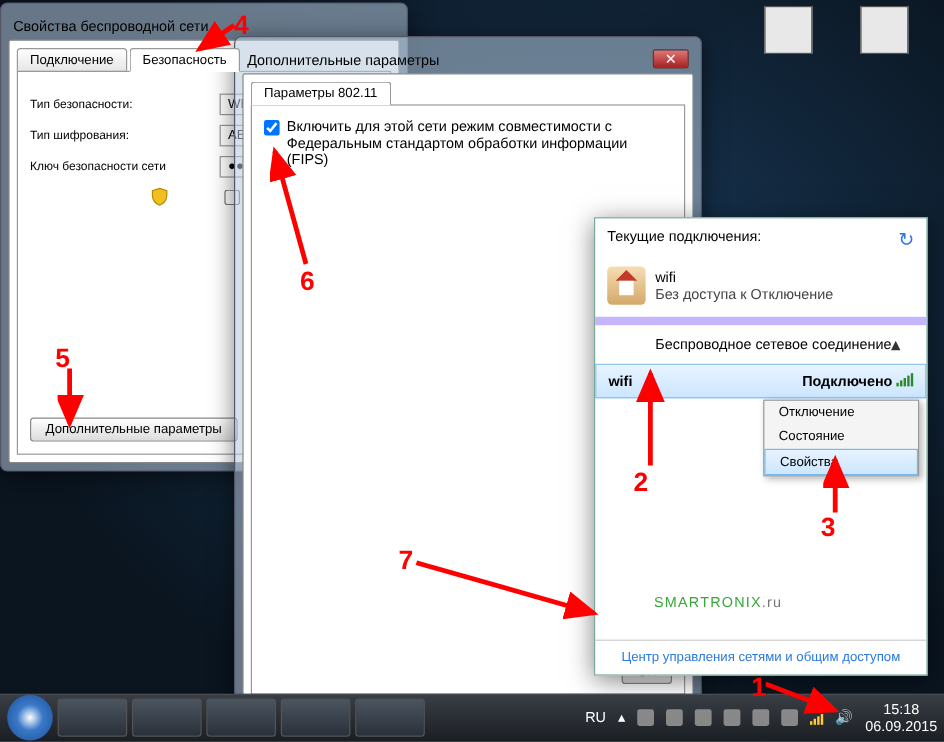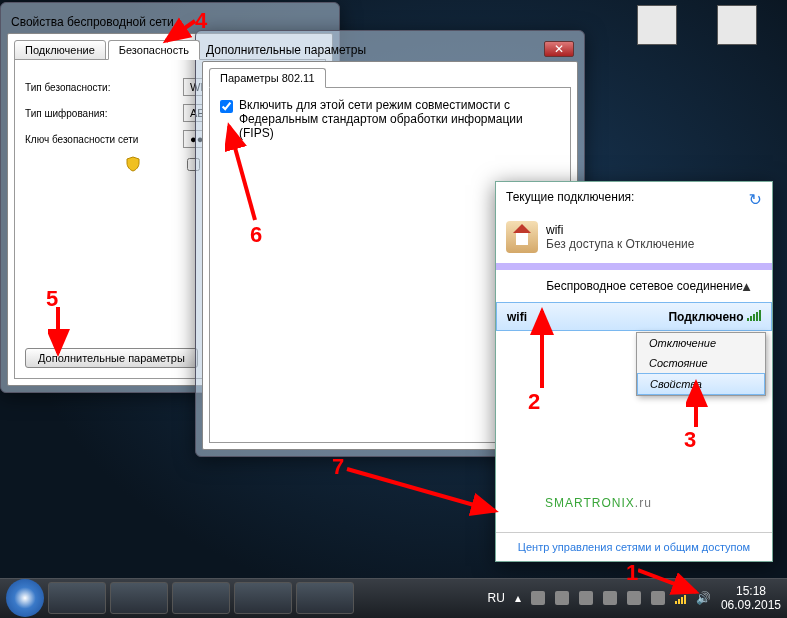--- a/index.html
+++ b/index.html
@@ -41,21 +41,21 @@
   .homeicon::after { content:""; position:absolute; left:10px; top:12px; width:12px; height:12px; background:#fff; }
   .section { border-top: 7px solid #c4b5fd; padding: 8px 22px; font-size: 12px; display: flex; justify-content: flex-end; align-items: center; cursor: pointer; }
   .section .chev { color: #333; font-weight: bold; font-size: 14px; }
   .wlist { height: 230px; overflow: hidden; position: relative; }
   .wrow { padding: 6px 10px; display: flex; justify-content: space-between; align-items: center; font-size: 12px; }
   .wrow.sel { background: linear-gradient(#e8f3ff,#cce6ff); border: 1px solid #7ab8f0; }
   .sig { display: inline-flex; gap: 1px; align-items: flex-end; height: 12px; }
   .sig span { width: 2px; background: #2b8a2b; }
   .sig span:nth-child(1){height:3px}.sig span:nth-child(2){height:5px}.sig span:nth-child(3){height:7px}.sig span:nth-child(4){height:9px}.sig span:nth-child(5){height:11px}
   .ctxmenu { position: absolute; background: #f4f4f4; border: 1px solid #999; box-shadow: 2px 2px 6px rgba(0,0,0,0.3); width: 130px; }
-  .ctxitem { padding: 4px 12px; font-size: 11px; cursor: pointer; font-style: italic; }
+  .ctxitem { padding: 4px 12px; font-size: 11px; cursor: pointer; }
   .ctxitem.hi { background: linear-gradient(#e8f3ff,#cce6ff); border: 1px solid #7ab8f0; margin: 0; }
   .wifipop .foot { border-top: 1px solid #ccc; padding: 8px; text-align: center; font-size: 11px; color: #2a7adf; cursor: pointer; }
 
   
   .taskbar { position: absolute; left: 0; right: 0; bottom: 0; height: 40px; background: linear-gradient(#3a3f46,#1a1e23); display: flex; align-items: center; padding: 0 6px; gap: 4px; box-shadow: inset 0 1px 0 rgba(255,255,255,0.1); }
   .start { width: 38px; height: 38px; border-radius: 50%; background: radial-gradient(circle,#fff 0%,#3a79c8 40%,#1a4d99 100%); cursor: pointer; }
   .tbtn { width: 58px; height: 32px; border: 1px solid #555; border-radius: 3px; background: linear-gradient(#4a5560,#2a3039); cursor: pointer; }
   .taskbar .spacer { flex: 1; }
   .tray { display: flex; align-items: center; gap: 10px; color: #fff; font-size: 11px; }
   .tray .lang { color: #fff; }
@@ -127,21 +127,21 @@
   <div class="titlebar">
     <span class="title">Дополнительные параметры</span>
     <div class="closebtn">
       <span>✕</span>
     </div>
   </div>
   <div class="client">
     <div class="tabrow">
       <div class="tab active">Параметры 802.11</div>
     </div>
-    <div class="tabcontent" style="height:356px; position:relative;">
+    <div class="tabcontent" style="height:492px; position:relative;">
       <div style="display:flex; gap:6px; align-items:flex-start;">
         <input type="checkbox" checked="" style="margin-top: 2px;">
         <div>
           <span>Включить для этой сети режим совместимости с</span><br>
           <span>Федеральным стандартом обработки информации (FIPS)</span>
         </div>
       </div>
       <div style="position:absolute; right:10px; bottom:8px;">
         <button class="winbtn">OK</button>
       </div>

